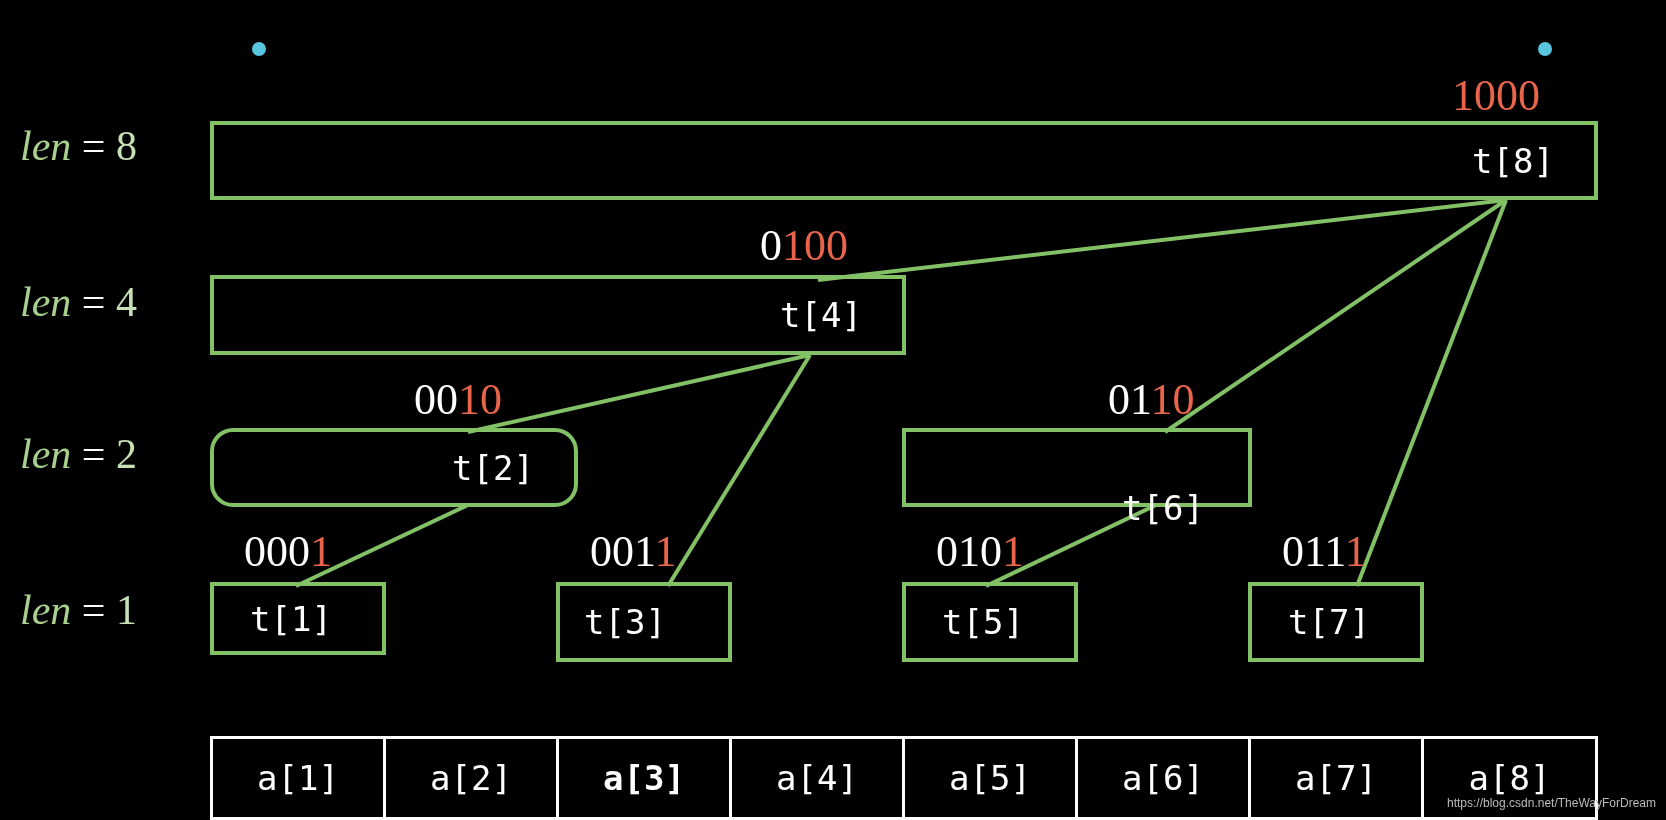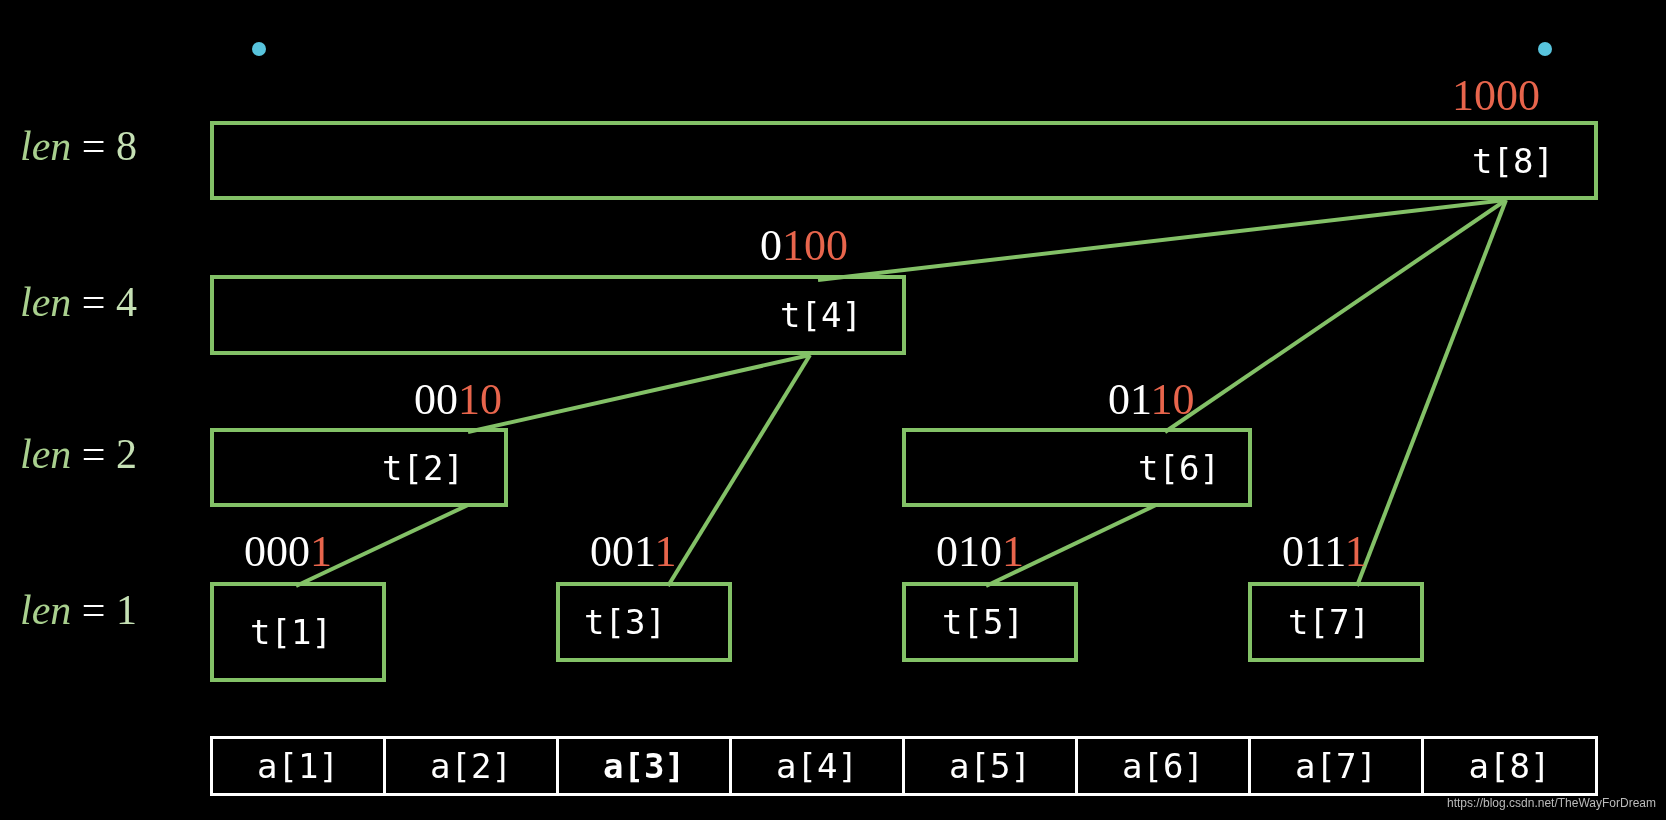--- a/index.html
+++ b/index.html
@@ -14,21 +14,21 @@
   .title-text .var { font-family: "DejaVu Serif", serif; font-style: italic; }
   .lenlabel { position: absolute; left: 20px; font-size: 42px; color: #fff;
               font-family: "Liberation Serif", serif; white-space: nowrap; }
   .lenlabel .var { font-style: italic; color: #a9d08e; }
   .lenlabel .num { color: #c5e0b4; }
   .node { position: absolute; border: 4px solid #83c167; box-sizing: border-box; }
   .node-label { position: absolute; top: 50%; transform: translateY(-50%);
                 color: #fff; font-family: "DejaVu Sans Mono", monospace; font-size: 34px; white-space: nowrap; }
   .bin { position: absolute; font-family: "Liberation Serif", serif; font-size: 44px; color: #fff; white-space: nowrap; }
   .bin .hl { color: #e8654c; }
-  .cell { position: absolute; top: 736px; height: 60px; border: 3px solid #fff; box-sizing: border-box;
+  .cell { position: absolute; top: 736px; height: 84px; border: 3px solid #fff; box-sizing: border-box;
           color: #fff; font-family: "DejaVu Sans Mono", monospace; font-size: 34px;
           display: flex; align-items: center; justify-content: center; }
   .watermark { position: absolute; right: 10px; bottom: 10px; color: #bbb; font-size: 12px;
                font-family: "Liberation Sans", sans-serif; }
 </style>
 </head>
 <body>
 
 <svg id="diagram" width="1666" height="820" viewBox="0 0 1666 820">
   <defs>
@@ -79,27 +79,27 @@
 <div class="bin" style="left:590px; top:526px;"><span>001</span><span class="hl">1</span></div>
 <div class="bin" style="left:936px; top:526px;"><span>010</span><span class="hl">1</span></div>
 <div class="bin" style="left:1282px; top:526px;"><span>011</span><span class="hl">1</span></div>
 
 <div class="node" style="left:210px; top:121px; width:1388px; height:79px;">
     <span class="node-label" style="right:40px;">t[8]</span>
   </div>
 <div class="node" style="left:210px; top:275px; width:696px; height:80px;">
     <span class="node-label" style="right:40px;">t[4]</span>
   </div>
-<div class="node" style="left:210px; top:428px; width:298px; height:79px;">
+<div class="node" style="left:210px; top:428px; width:368px; height:79px;border-radius:23px;">
     <span class="node-label" style="right:40px;">t[2]</span>
   </div>
 <div class="node" style="left:902px; top:428px; width:350px; height:79px;">
-    <span class="node-label" style="right:28px;">t[6]</span>
+    <span class="node-label" style="right:44px;margin-top:40px;">t[6]</span>
   </div>
-<div class="node" style="left:210px; top:582px; width:176px; height:100px;">
+<div class="node" style="left:210px; top:582px; width:176px; height:73px;">
     <span class="node-label" style="left:36px;">t[1]</span>
   </div>
 <div class="node" style="left:556px; top:582px; width:176px; height:80px;">
     <span class="node-label" style="left:24px;">t[3]</span>
   </div>
 <div class="node" style="left:902px; top:582px; width:176px; height:80px;">
     <span class="node-label" style="left:36px;">t[5]</span>
   </div>
 <div class="node" style="left:1248px; top:582px; width:176px; height:80px;">
     <span class="node-label" style="left:36px;">t[7]</span>

